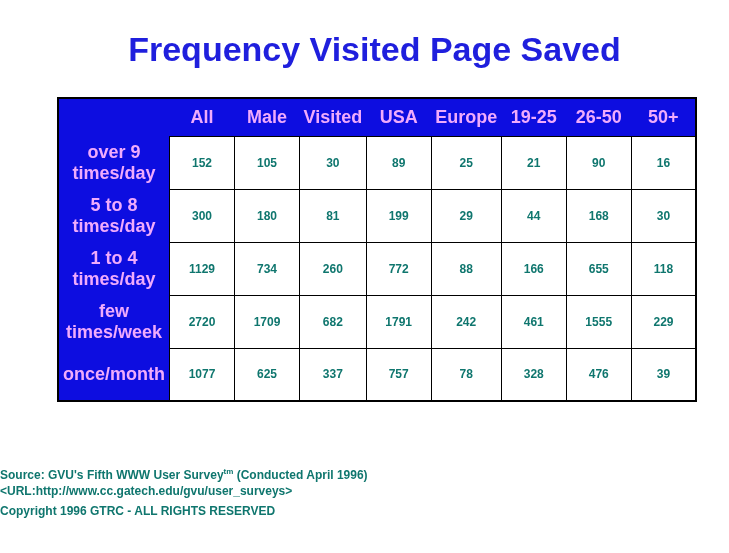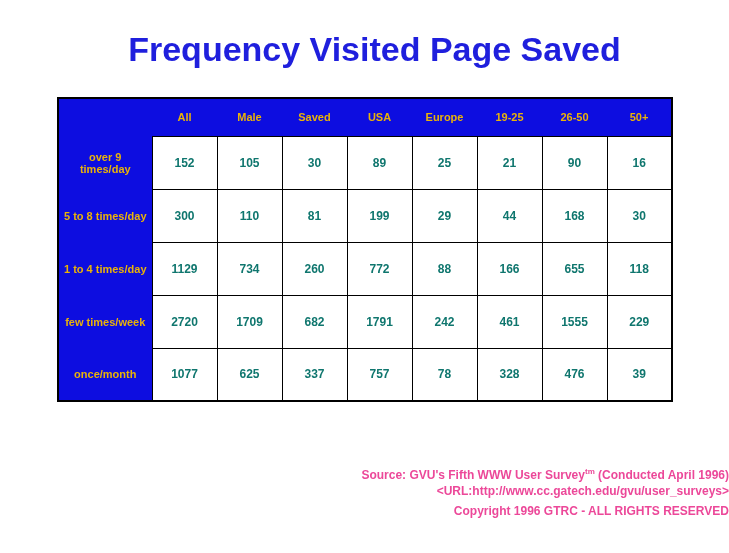--- a/index.html
+++ b/index.html
@@ -30,42 +30,42 @@
     border-collapse: collapse;
     table-layout: fixed;
     background: #0d0de0;
     border: 2px solid #000000;
   }
   table.freq-table col.lbl { width: 94px; }
   table.freq-table col.d   { width: 65px; }
   table.freq-table thead tr { height: 38px; }
   table.freq-table tbody tr { height: 53px; }
   table.freq-table th {
-    color: #eab308;
-    font-size: 11px;
+    color: #f0abfc;
+    font-size: 18px;
     font-weight: bold;
     text-align: center;
     padding: 0 4px;
     border: none;
   }
   table.freq-table td {
     background: #ffffff;
     color: #0f766e;
     font-size: 12px;
     font-weight: bold;
     text-align: center;
     border: 1px solid #000000;
   }
   .footer {
     position: absolute;
     top: 464px;
     left: 0;
     width: 100%;
-    text-align: right;
-    color: #ec4899;
+    text-align: left;
+    color: #0f766e;
     font-size: 12px;
     font-weight: bold;
   }
   .fline { line-height: 16px; }
   .fline.copyright { margin-top: 4px; }
   .fline sup { font-size: 8px; }
 </style>
 </head>
 <body>
 
@@ -83,21 +83,21 @@
       <col class="d">
         <col class="d">
         <col class="d">
         <col class="d">
     </colgroup>
     <thead>
       <tr>
         <th></th>
         <th>All</th>
         <th>Male</th>
-        <th>Saved</th>
+        <th>Visited</th>
         <th>USA</th>
         <th>Europe</th>
         <th>19-25</th>
         <th>26-50</th>
         <th>50+</th>
       </tr>
     </thead>
     <tbody>
       <tr>
         <th>over 9 times/day</th>
@@ -106,21 +106,21 @@
         <td>30</td>
         <td>89</td>
         <td>25</td>
         <td>21</td>
         <td>90</td>
         <td>16</td>
       </tr>
       <tr>
         <th>5 to 8 times/day</th>
         <td>300</td>
-        <td>110</td>
+        <td>180</td>
         <td>81</td>
         <td>199</td>
         <td>29</td>
         <td>44</td>
         <td>168</td>
         <td>30</td>
       </tr>
       <tr>
         <th>1 to 4 times/day</th>
         <td>1129</td>

